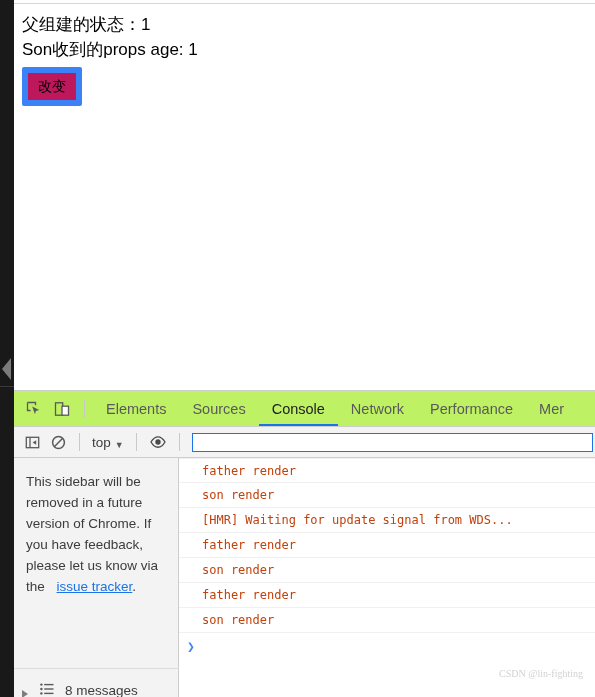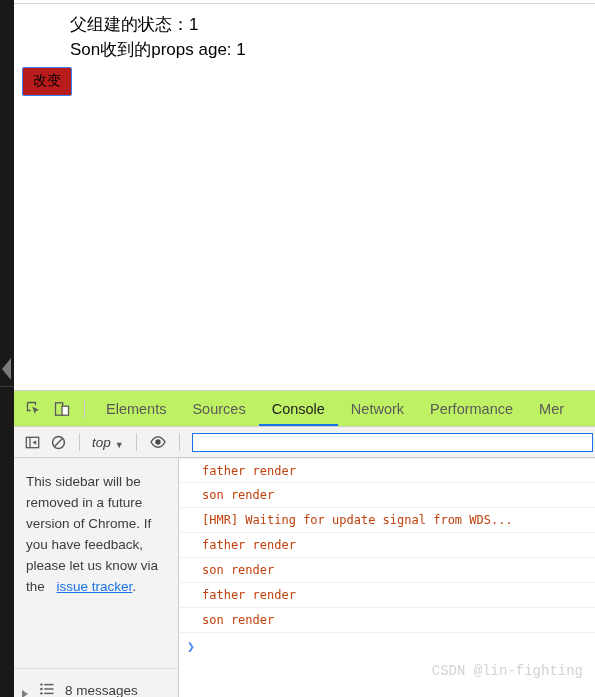--- a/index.html
+++ b/index.html
@@ -61,31 +61,30 @@
     width: 581px;
     padding: 8px 0 0 8px;
     box-sizing: border-box;
   }
   .page-line {
     font-family: "Liberation Sans", sans-serif;
     font-size: 17px;
     line-height: 25px;
     color: #000000;
     white-space: nowrap;
-    margin-left: 48px;
   }
   #change-button {
     margin-top: 5px;
     display: inline-block;
-    font-family: Liberation Mono, monospace;
+    font-family: Liberation Sans, sans-serif;
     font-size: 14px;
     line-height: 16px;
     color: #000000;
-    background: #b91c1c;
-    border: 1px solid #3b82f6;
+    background: #be185d;
+    border: 6px solid #3b82f6;
     border-radius: 2px;
     padding: 5px 10px 6px 10px;
     cursor: default;
   }
 
   
   #devtools {
     position: absolute;
     left: 14px;
     top: 390px;
@@ -169,21 +168,20 @@
   #ctx-select {
     font-size: 13.5px;
     color: #3c3c3c;
     white-space: nowrap;
     display: flex;
     align-items: flex-end;
     gap: 4px;
     padding: 0 4px;
     cursor: default;
     flex: 0 0 auto;
-    font-style: italic;
   }
   #ctx-select .caret {
     font-size: 9px;
     line-height: 9px;
     color: #5a5a5a;
   }
   #filter-input {
     flex: 1 1 auto;
     height: 19px;
     margin: 0 2px 0 4px;
@@ -293,23 +291,23 @@
     font-weight: bold;
     color: #4285f4;
     line-height: 13px;
   }
 
   
   #watermark {
     position: absolute;
     right: 12px;
     bottom: 18px;
-    font-size: 14px;
+    font-size: 10px;
     color: #d2d2d2;
-    font-family: Liberation Mono, monospace;
+    font-family: Liberation Serif, serif;
     white-space: nowrap;
     z-index: 20;
     pointer-events: none;
     margin-left: 28px;
   }
 
   svg { display: block; }
 </style>
 </head>
 <body>

